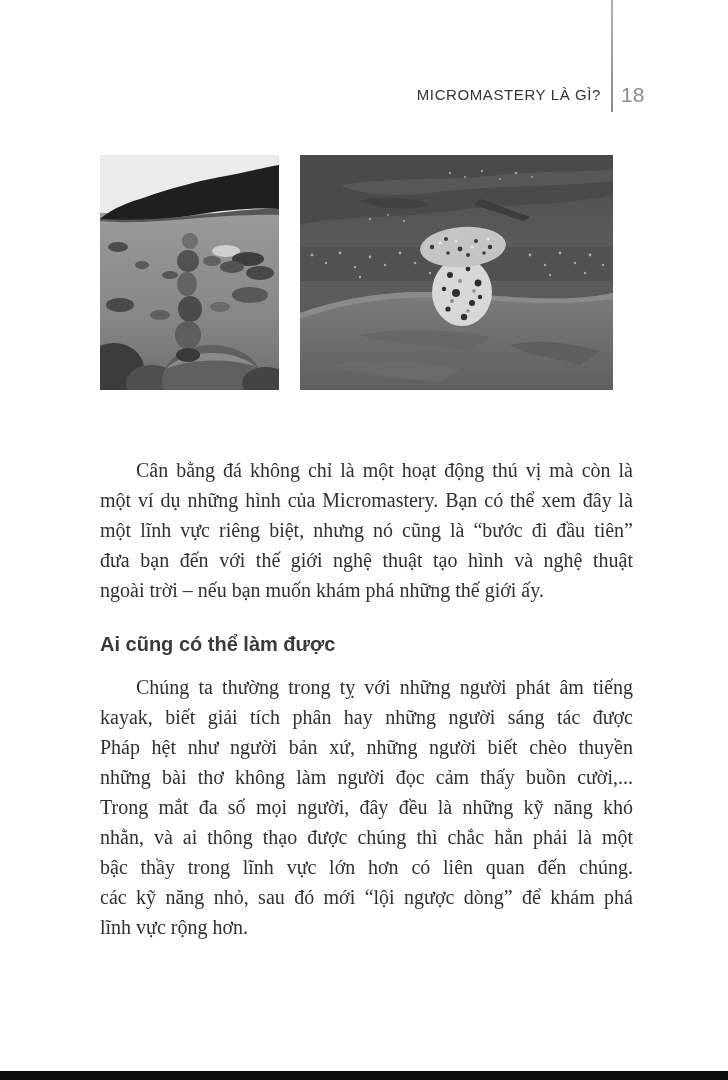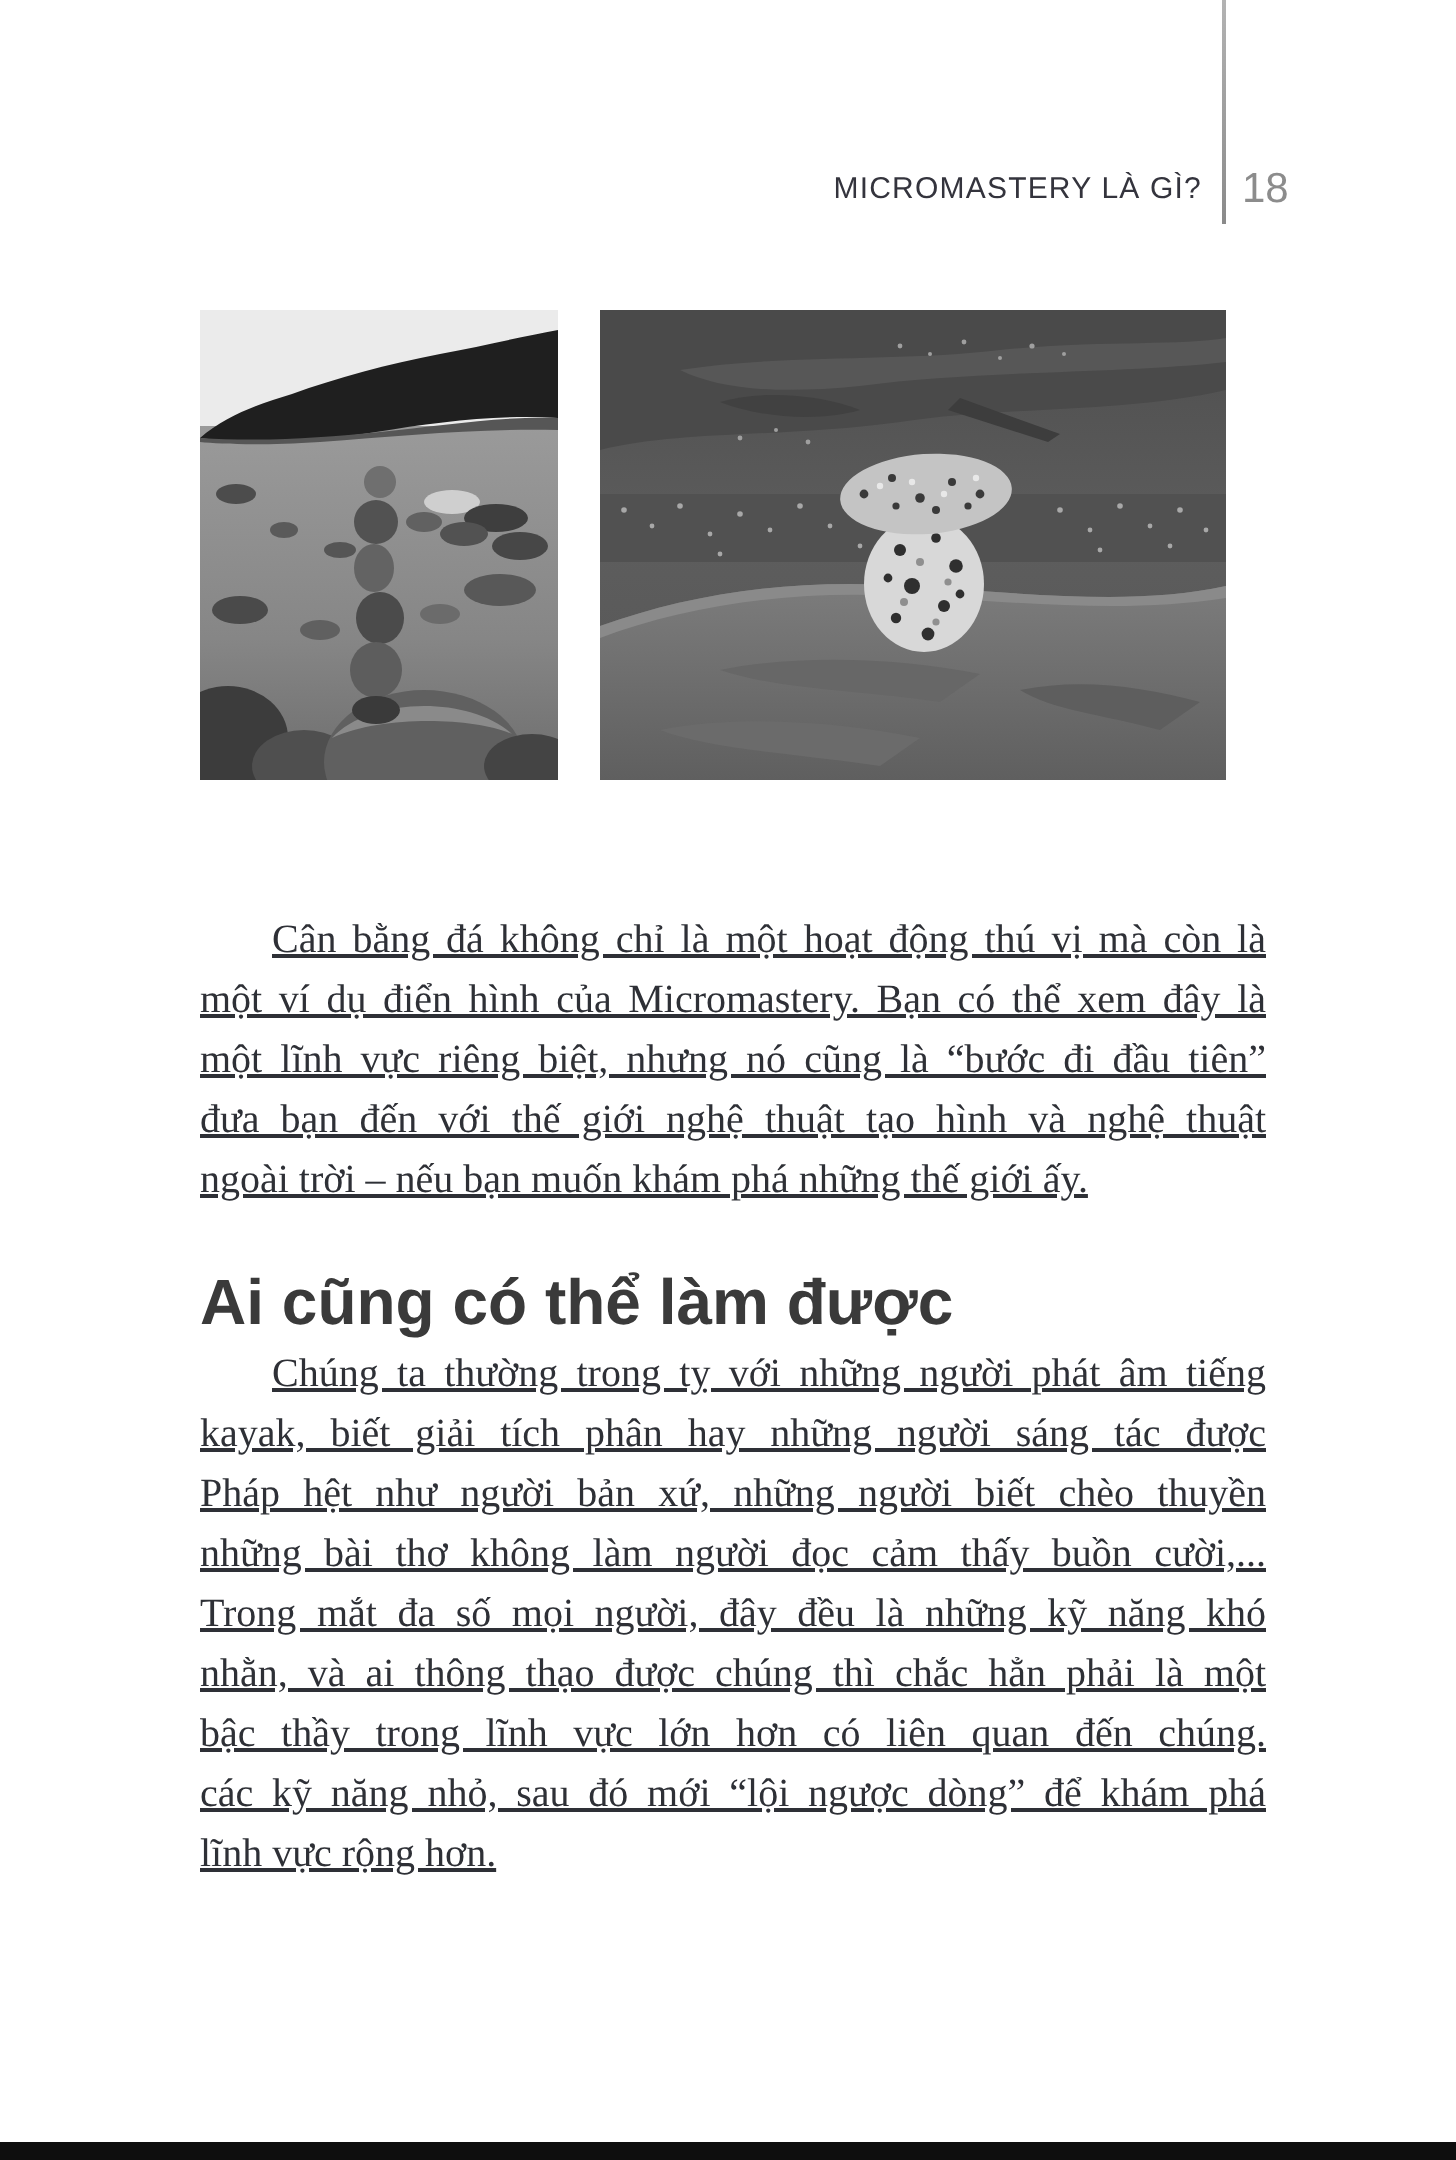--- a/index.html
+++ b/index.html
@@ -42,33 +42,32 @@
   .photo-left  { left: 100px; width: 179px; height: 235px; }
   .photo-right { left: 300px; width: 313px; height: 235px; }
   
   .textblock {
     position: absolute;
     left: 100px;
     width: 533px;
     color: #2e3036;
     font-size: 20px;
     line-height: 30px;
-    text-decoration: underline;
   }
   .para-1 { top: 455px; }
   .para-2 { top: 672px; }
   .line { text-align: justify; text-align-last: justify; }
   .line.first { text-indent: 36px; }
   .line.last  { text-align-last: left; }
   .section-heading {
     position: absolute;
     left: 100px; top: 633px;
     font-family: "Liberation Sans", sans-serif;
     font-weight: bold;
-    font-size: 32px;
+    font-size: 20px;
     color: #3a3a3a;
   }
   
   .footer-bar {
     position: absolute;
     left: 0; bottom: 0;
     width: 100%; height: 9px;
     background: #0e0e0e;
   }
 </style>
@@ -216,21 +215,21 @@
         <circle cx="140" cy="88" r="1.6"></circle>
           <circle cx="156" cy="86" r="1.6"></circle>
           <circle cx="172" cy="92" r="1.6"></circle>
         <circle cx="188" cy="84" r="1.6"></circle>
       </g>
     </svg>
   </div>
 
   <div class="textblock para-1">
     <div class="line first">Cân bằng đá không chỉ là một hoạt động thú vị mà còn là</div>
-    <div class="line">một ví dụ điển hình của Micromastery. Bạn có thể xem đây là</div>
+    <div class="line">một ví dụ những hình của Micromastery. Bạn có thể xem đây là</div>
     <div class="line">một lĩnh vực riêng biệt, nhưng nó cũng là “bước đi đầu tiên”</div>
     <div class="line">đưa bạn đến với thế giới nghệ thuật tạo hình và nghệ thuật</div>
     <div class="line last">ngoài trời – nếu bạn muốn khám phá những thế giới ấy.</div>
   </div>
 
   <div class="section-heading">Ai cũng có thể làm được</div>
 
   <div class="textblock para-2">
     <div class="line first">Chúng ta thường trong tỵ với những người phát âm tiếng</div>
     <div class="line">kayak, biết giải tích phân hay những người sáng tác được</div>

